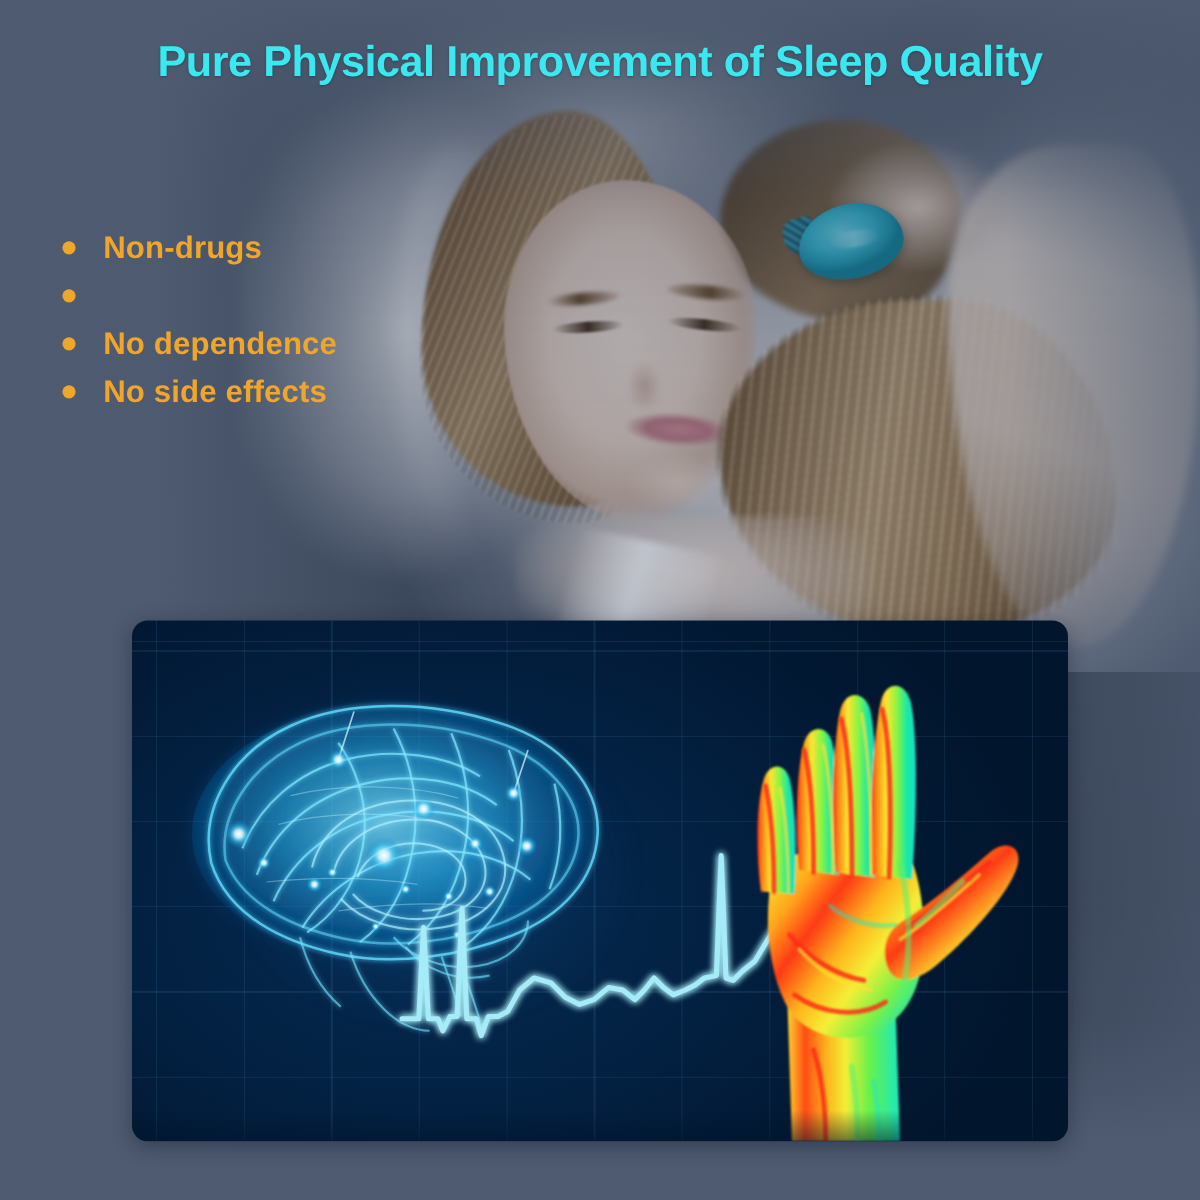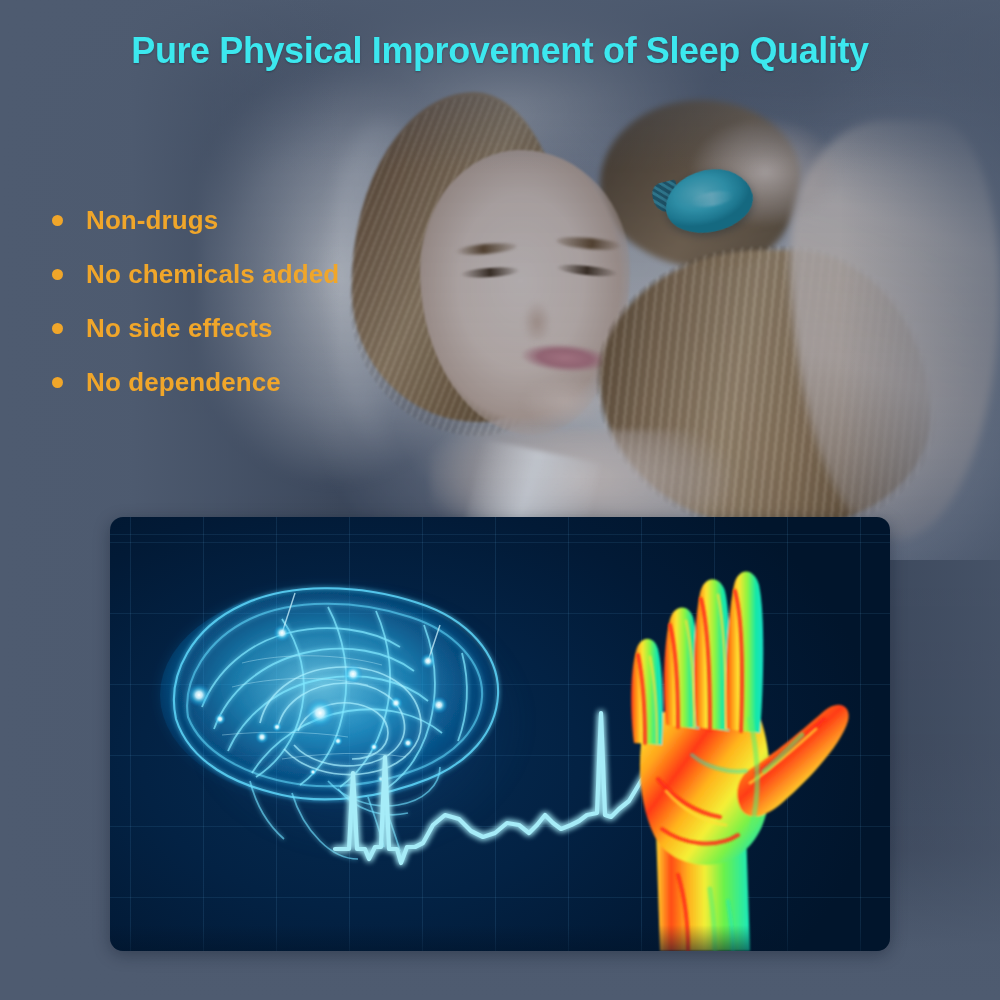--- a/index.html
+++ b/index.html
@@ -191,21 +191,20 @@
   .bullets{
     position:absolute;
     left:52px; top:186px;
     width:420px;
     list-style:none;
   }
   .bullet-row{
     display:flex;
     align-items:center;
     height:40px;
-    margin-top:14px;
   }
   .dot{
     width:11px; height:11px;
     border-radius:50%;
     background:#f0a62a;
     flex:0 0 auto;
     margin-right:23px;
   }
   .bullet-text{
     color:#f0a62a;
@@ -307,29 +306,28 @@
 
   <div class="title">Pure Physical Improvement of Sleep Quality</div>
 
   <ul class="bullets">
     <li class="bullet-row">
       <span class="dot"></span>
       <span class="bullet-text">Non-drugs</span>
     </li>
     <li class="bullet-row">
       <span class="dot"></span>
-      <span class="bullet-text">No chemicals added</span>
+    </li>
+    <li class="bullet-row">
+      <span class="dot"></span>
+      <span class="bullet-text">No dependence</span>
     </li>
     <li class="bullet-row">
       <span class="dot"></span>
       <span class="bullet-text">No side effects</span>
-    </li>
-    <li class="bullet-row">
-      <span class="dot"></span>
-      <span class="bullet-text">No dependence</span>
     </li>
   </ul>
 
   <div class="panel">
     <div class="panel-grid"></div>
     <div class="panel-glow"></div>
 
     <div class="brain">
       <svg viewBox="0 0 400 300" xmlns="http://www.w3.org/2000/svg">
         <defs>

